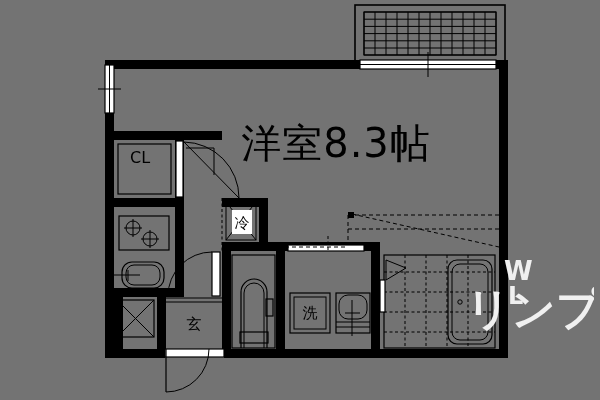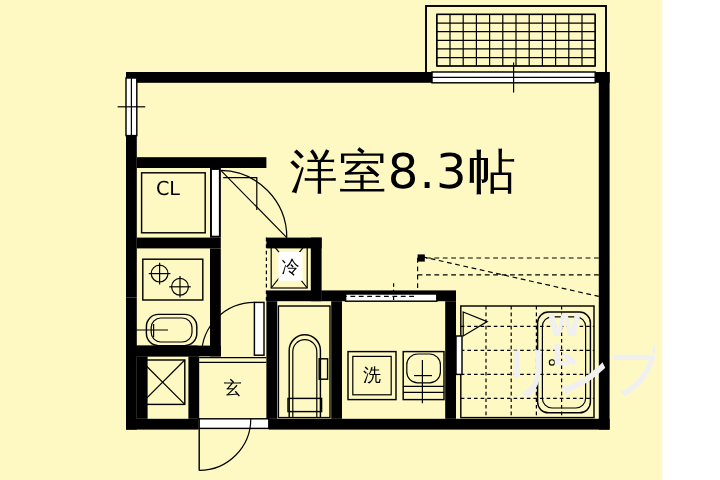--- a/index.html
+++ b/index.html
@@ -9,23 +9,23 @@
     background: #ffffff;
   }
   body {
     width: 600px;
     height: 400px;
     font-family: "DejaVu Sans", "Liberation Sans", sans-serif;
     overflow: hidden;
   }
   #plan-root {
     position: relative;
-    width: 552px;
+    width: 600px;
     height: 400px;
-    background: #fef9c3;
+    background: #737373;
   }
   #plan-svg {
     position: absolute;
     left: 0;
     top: 0;
     width: 600px;
     height: 400px;
     display: block;
   }
   .wall      { fill: #000000; }

